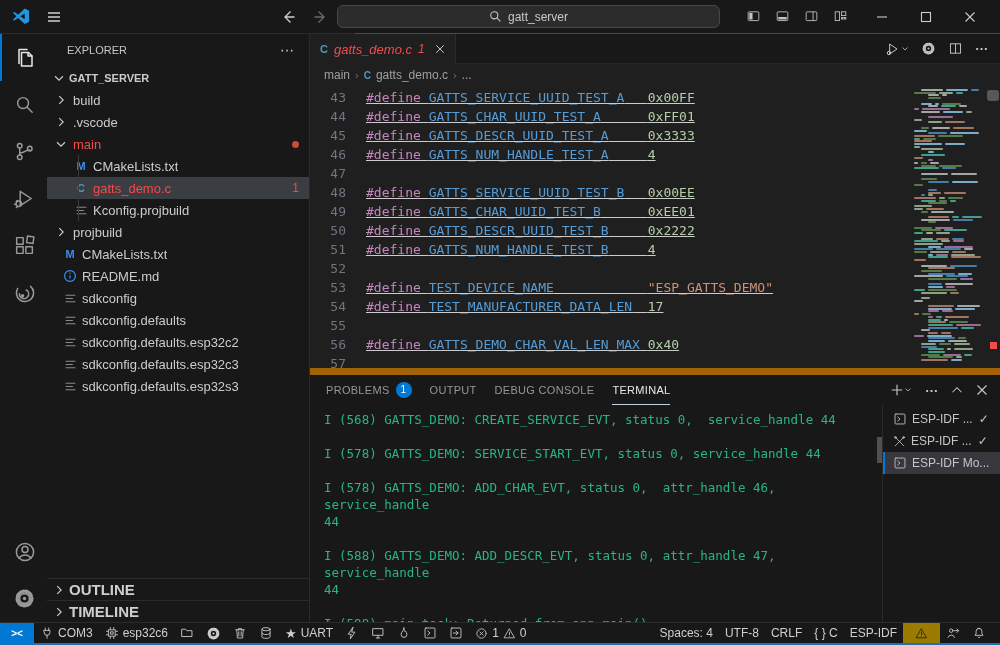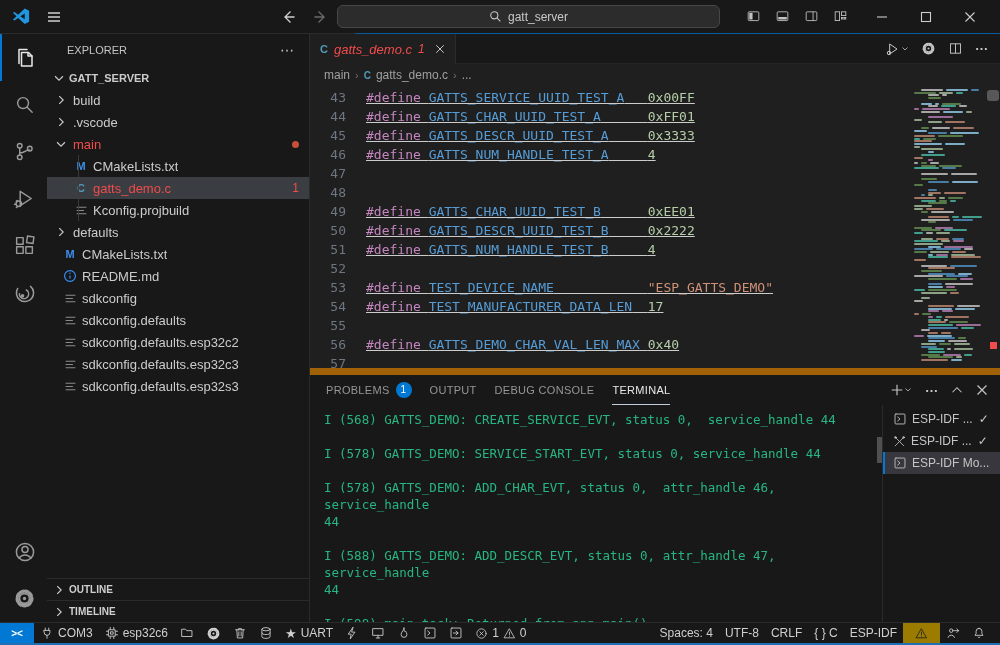--- a/index.html
+++ b/index.html
@@ -43,21 +43,21 @@
   .trow.ind1::before { content:""; position:absolute; left:31px; top:0; bottom:0; width:1px; background:#3b3b3b; }
   .trow.selected { background:#3a3d41; }
   .trow .lbl { white-space:nowrap; overflow:hidden; }
   .trow.err .lbl { color:#f14c4c; }
   .trow .sp { flex:1; }
   .trow .badge1 { color:#f14c4c; font-size:12px; }
   .trow .dot { width:7px; height:7px; border-radius:50%; background:#c74e39; }
   .letter-M { color:#3b8eea; } .letter-C { color:#519aba; }
   .cfg-icon { color:#8a8a8a; }
   .sb-bottom { margin-top:auto; }
-  .sb-sec { height:22px; border-top:1px solid #2b2b2b; display:flex; align-items:center; gap:2px; padding-left:4px; font-weight:bold; font-size:10px; color:#cfcfcf; cursor:pointer; }
+  .sb-sec { height:22px; border-top:1px solid #2b2b2b; display:flex; align-items:center; gap:2px; padding-left:4px; font-weight:bold; font-size:15px; color:#cfcfcf; cursor:pointer; }
 
   .editorcol { flex:1; display:flex; flex-direction:column; min-width:0; }
   .tabbar { height:30px; background:#181818; display:flex; align-items:stretch; }
   .tab { background:#1f1f1f; display:flex; align-items:center; gap:6px; padding:0 10px; border-right:1px solid #2b2b2b; cursor:pointer; }
   .tab .tlabel { font-style:italic; color:#f14c4c; font-size:13px; }
   .tab .tbadge { font-style:italic; color:#f14c4c; font-size:12px; }
   .tab .tclose { color:#c5c5c5; margin-left:4px; }
   .tabfill { flex:1; border-bottom:1px solid #252525; }
   .ed-actions { display:flex; align-items:center; gap:12px; padding:0 12px; color:#c5c5c5; border-bottom:1px solid #252525; }
   .breadcrumb { height:22px; display:flex; align-items:center; gap:5px; padding-left:14px; font-size:12px; color:#a0a0a0; background:#1f1f1f; }
@@ -325,21 +325,21 @@
           </span>
           <span class="lbl">Kconfig.projbuild</span>
           <span class="sp"></span>
         </div>
         <div class="trow ind0">
           <span class="chev">
             <svg width="14" height="14" viewBox="0 0 16 16">
               <path d="M6 3.5L10.5 8 6 12.5" fill="none" stroke="currentColor" stroke-width="1.3"></path>
             </svg>
           </span>
-          <span class="lbl">defaults</span>
+          <span class="lbl">projbuild</span>
           <span class="sp"></span>
         </div>
         <div class="trow ind0f">
           <span class="ficon letter-M">M</span>
           <span class="lbl">CMakeLists.txt</span>
           <span class="sp"></span>
         </div>
         <div class="trow ind0f">
           <span class="ficon ">
             <svg width="14" height="14" viewBox="0 0 16 16" fill="none" stroke="#3794ff" stroke-width="1.3">
@@ -466,21 +466,21 @@
       <span>...</span>
     </div>
 
     <div class="codearea">
       <div class="codelines" id="codelines">
           <div class="cline"><span class="lnum">43</span><span class="ltext"><span class="tk-kw">#define </span><span class="tk-id">GATTS_SERVICE_UUID_TEST_A</span><span class="tk-pl">   </span><span class="tk-num">0x00FF</span></span></div>
           <div class="cline"><span class="lnum">44</span><span class="ltext"><span class="tk-kw">#define </span><span class="tk-id">GATTS_CHAR_UUID_TEST_A</span><span class="tk-pl">      </span><span class="tk-num">0xFF01</span></span></div>
           <div class="cline"><span class="lnum">45</span><span class="ltext"><span class="tk-kw">#define </span><span class="tk-id">GATTS_DESCR_UUID_TEST_A</span><span class="tk-pl">     </span><span class="tk-num">0x3333</span></span></div>
           <div class="cline"><span class="lnum">46</span><span class="ltext"><span class="tk-kw">#define </span><span class="tk-id">GATTS_NUM_HANDLE_TEST_A</span><span class="tk-pl">     </span><span class="tk-num">4</span></span></div>
           <div class="cline"><span class="lnum">47</span><span class="ltext"></span></div>
-          <div class="cline"><span class="lnum">48</span></div>
+          <div class="cline"><span class="lnum">48</span><span class="ltext"><span class="tk-kw">#define </span><span class="tk-id">GATTS_SERVICE_UUID_TEST_B</span><span class="tk-pl">   </span><span class="tk-num">0x00EE</span></span></div>
           <div class="cline"><span class="lnum">49</span><span class="ltext"><span class="tk-kw">#define </span><span class="tk-id">GATTS_CHAR_UUID_TEST_B</span><span class="tk-pl">      </span><span class="tk-num">0xEE01</span></span></div>
           <div class="cline"><span class="lnum">50</span><span class="ltext"><span class="tk-kw">#define </span><span class="tk-id">GATTS_DESCR_UUID_TEST_B</span><span class="tk-pl">     </span><span class="tk-num">0x2222</span></span></div>
           <div class="cline"><span class="lnum">51</span><span class="ltext"><span class="tk-kw">#define </span><span class="tk-id">GATTS_NUM_HANDLE_TEST_B</span><span class="tk-pl">     </span><span class="tk-num">4</span></span></div>
           <div class="cline"><span class="lnum">52</span><span class="ltext"></span></div>
           <div class="cline"><span class="lnum">53</span><span class="ltext"><span class="tk-kw">#define </span><span class="tk-id">TEST_DEVICE_NAME</span><span class="tk-pl">            </span><span class="tk-str">"ESP_GATTS_DEMO"</span></span></div>
           <div class="cline"><span class="lnum">54</span><span class="ltext"><span class="tk-kw">#define </span><span class="tk-id">TEST_MANUFACTURER_DATA_LEN</span><span class="tk-pl">  </span><span class="tk-num">17</span></span></div>
           <div class="cline"><span class="lnum">55</span><span class="ltext"></span></div>
           <div class="cline"><span class="lnum">56</span><span class="ltext"><span class="tk-kw">#define </span><span class="tk-id">GATTS_DEMO_CHAR_VAL_LEN_MAX</span><span class="tk-pl"> </span><span class="tk-num">0x40</span></span></div>
           <div class="cline"><span class="lnum">57</span><span class="ltext"></span></div>
         </div>

